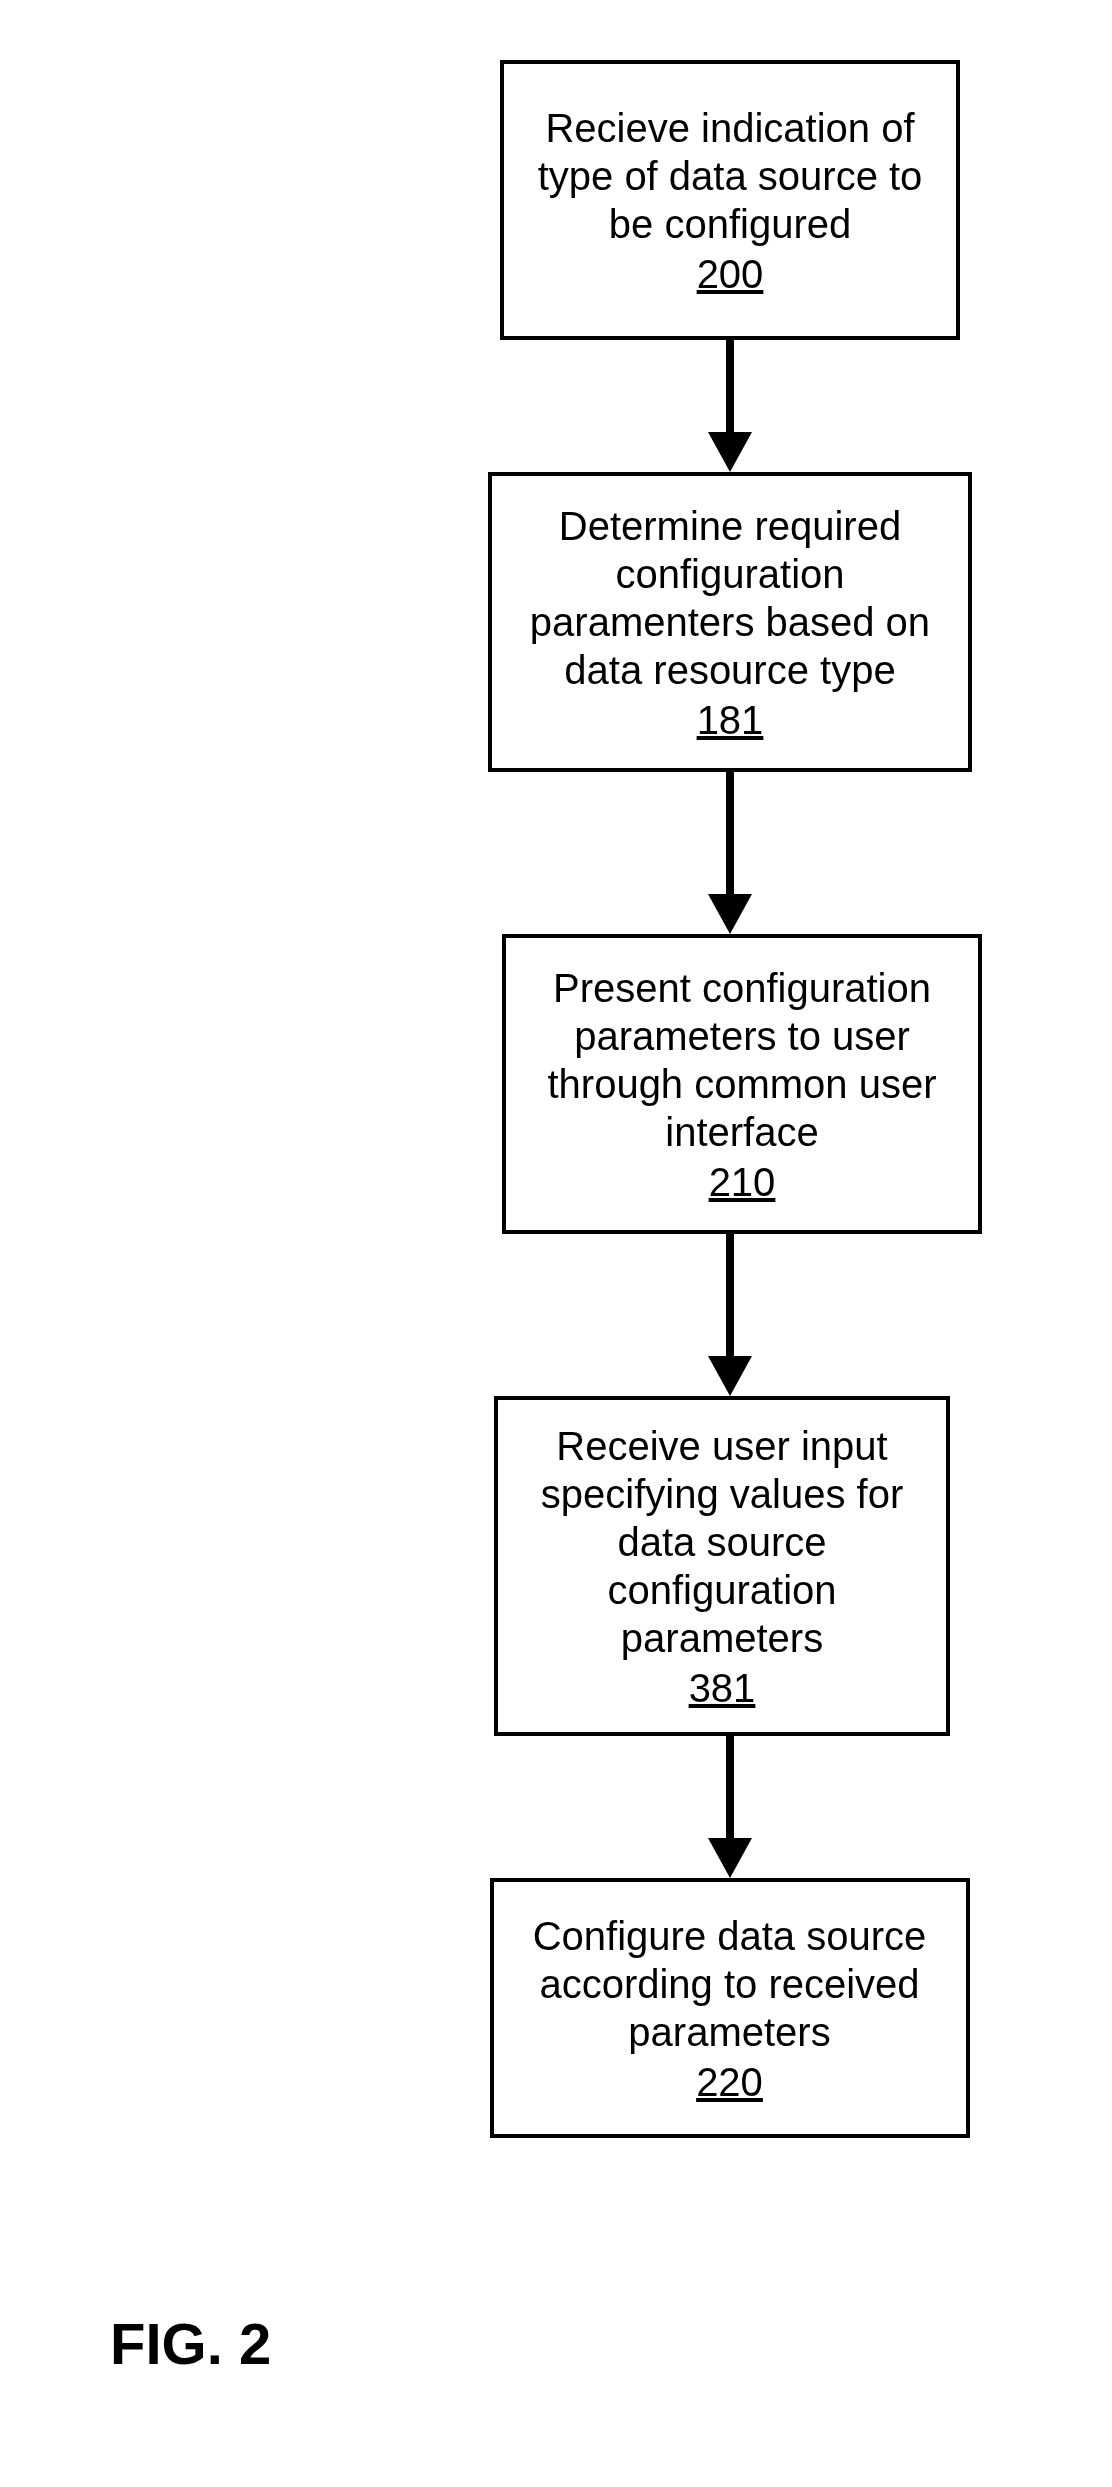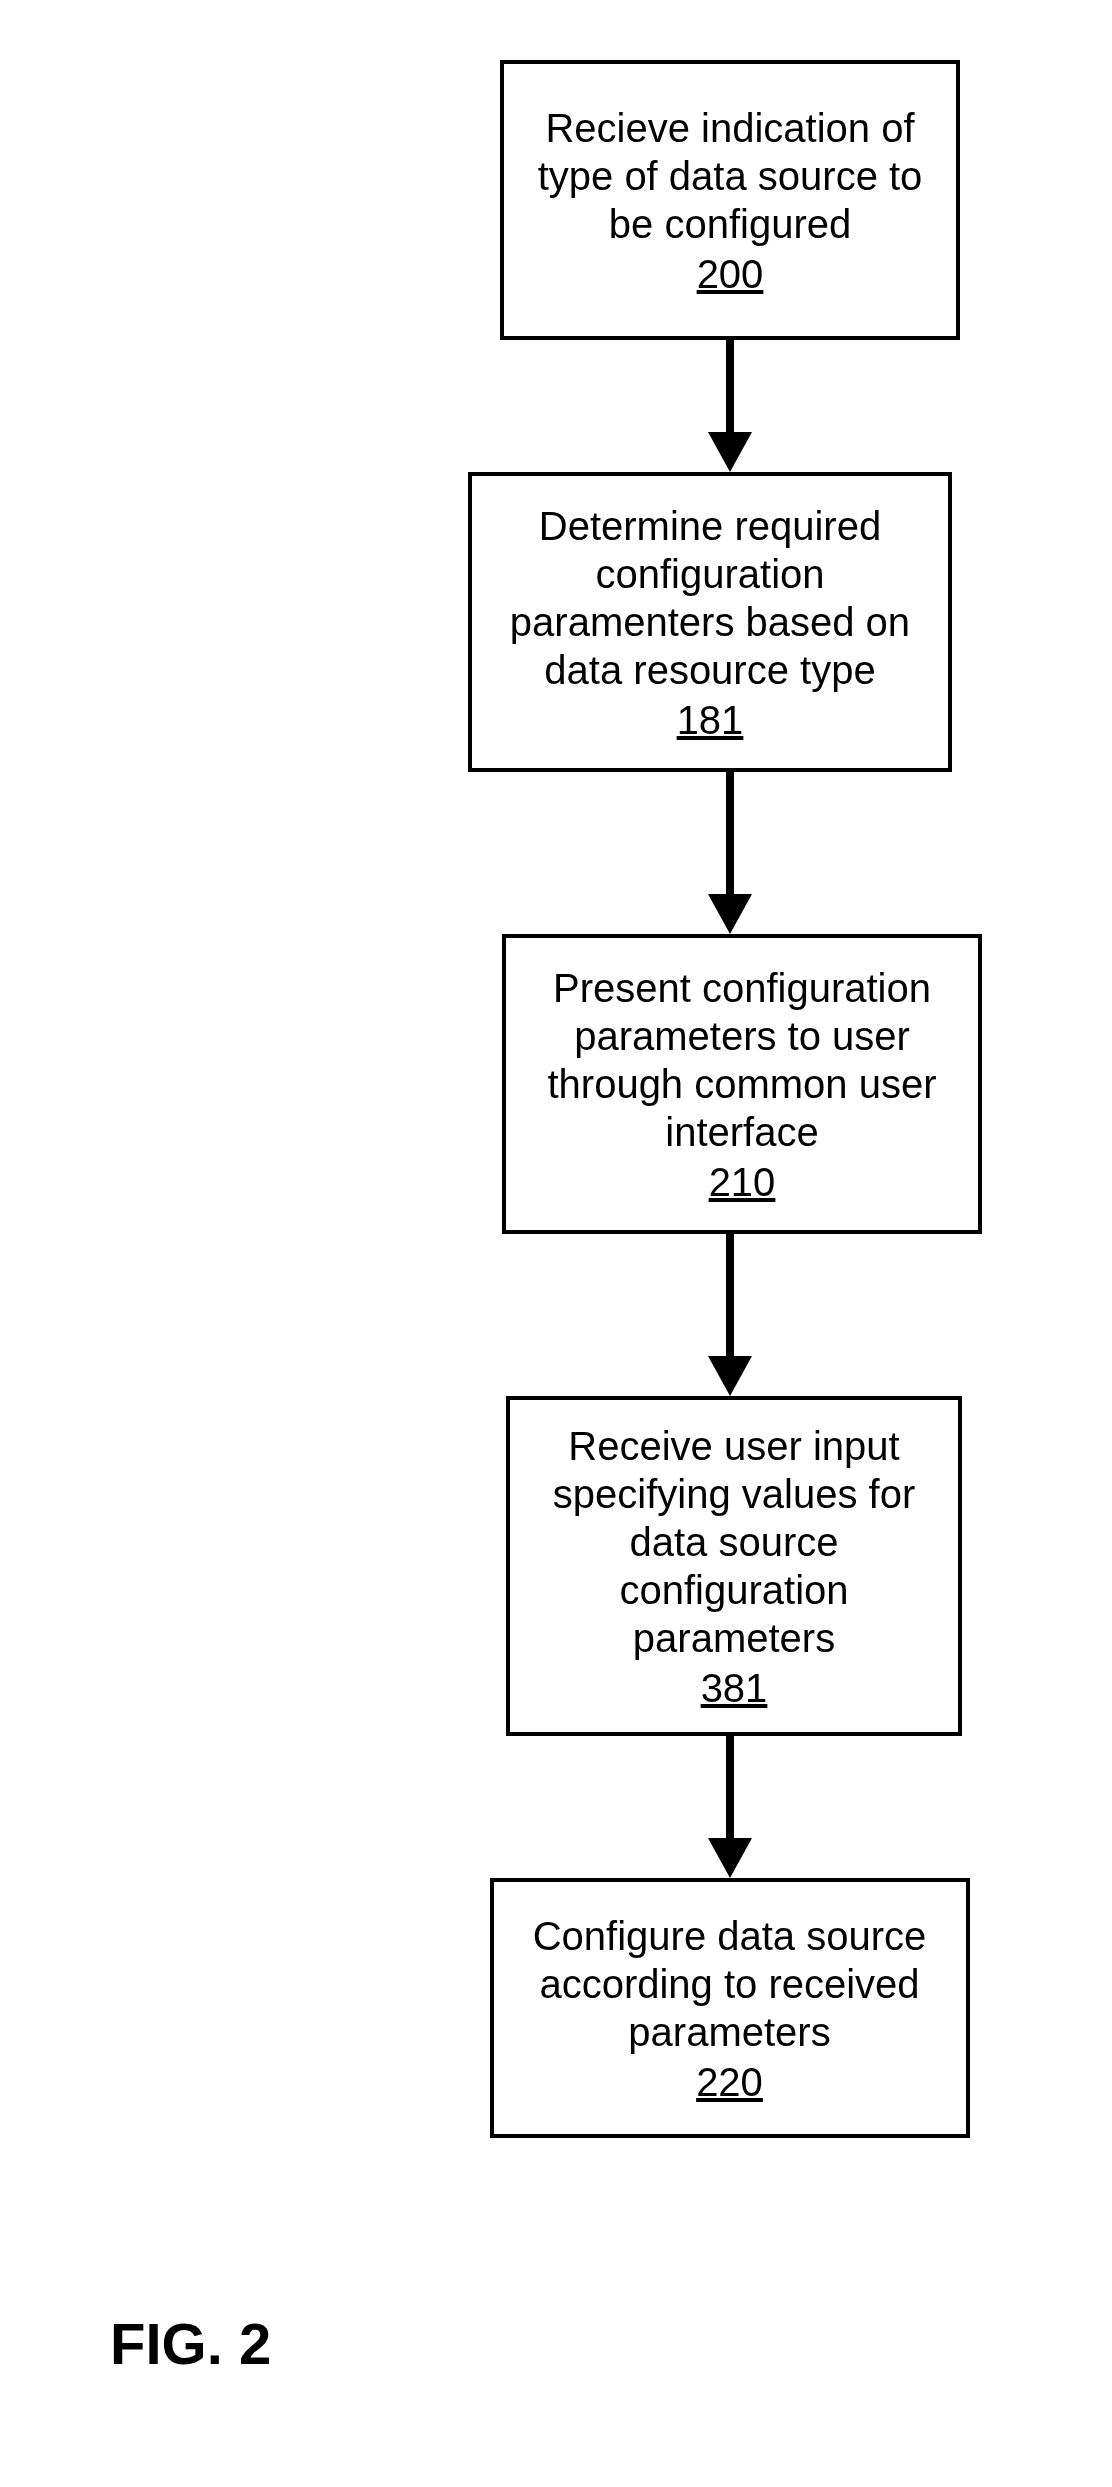--- a/index.html
+++ b/index.html
@@ -56,37 +56,37 @@
 <body>
 
 <div class="box" style="left:500px; top:60px; width:460px; height:280px;">
   <div class="text">Recieve indication of type of data source to be configured</div>
   <div class="ref">200</div>
 </div>
 
 <div class="arrow-shaft" style="left:726px; top:340px; width:8px; height:100px;"></div>
 <div class="arrow-head" style="left:708px; top:432px;"></div>
 
-<div class="box" style="left:468px; top:472px; width:484px; height:300px;">
+<div class="box" style="left:488px; top:472px; width:484px; height:300px;">
   <div class="text">Determine required configuration paramenters based on data resource type</div>
   <div class="ref">181</div>
 </div>
 
 <div class="arrow-shaft" style="left:726px; top:772px; width:8px; height:130px;"></div>
 <div class="arrow-head" style="left:708px; top:894px;"></div>
 
 <div class="box" style="left:490px; top:934px; width:480px; height:300px;margin-left:12px;">
   <div class="text">Present configuration parameters to user through common user interface</div>
   <div class="ref">210</div>
 </div>
 
 <div class="arrow-shaft" style="left:726px; top:1234px; width:8px; height:130px;"></div>
 <div class="arrow-head" style="left:708px; top:1356px;"></div>
 
-<div class="box" style="left:506px; top:1396px; width:456px; height:340px;">
+<div class="box" style="left:494px; top:1396px; width:456px; height:340px;">
   <div class="text">Receive user input specifying values for data source configuration parameters</div>
   <div class="ref">381</div>
 </div>
 
 <div class="arrow-shaft" style="left:726px; top:1736px; width:8px; height:110px;"></div>
 <div class="arrow-head" style="left:708px; top:1838px;"></div>
 
 <div class="box" style="left:490px; top:1878px; width:480px; height:260px;padding-left:19px;">
   <div class="text">Configure data source according to received parameters</div>
   <div class="ref">220</div>

